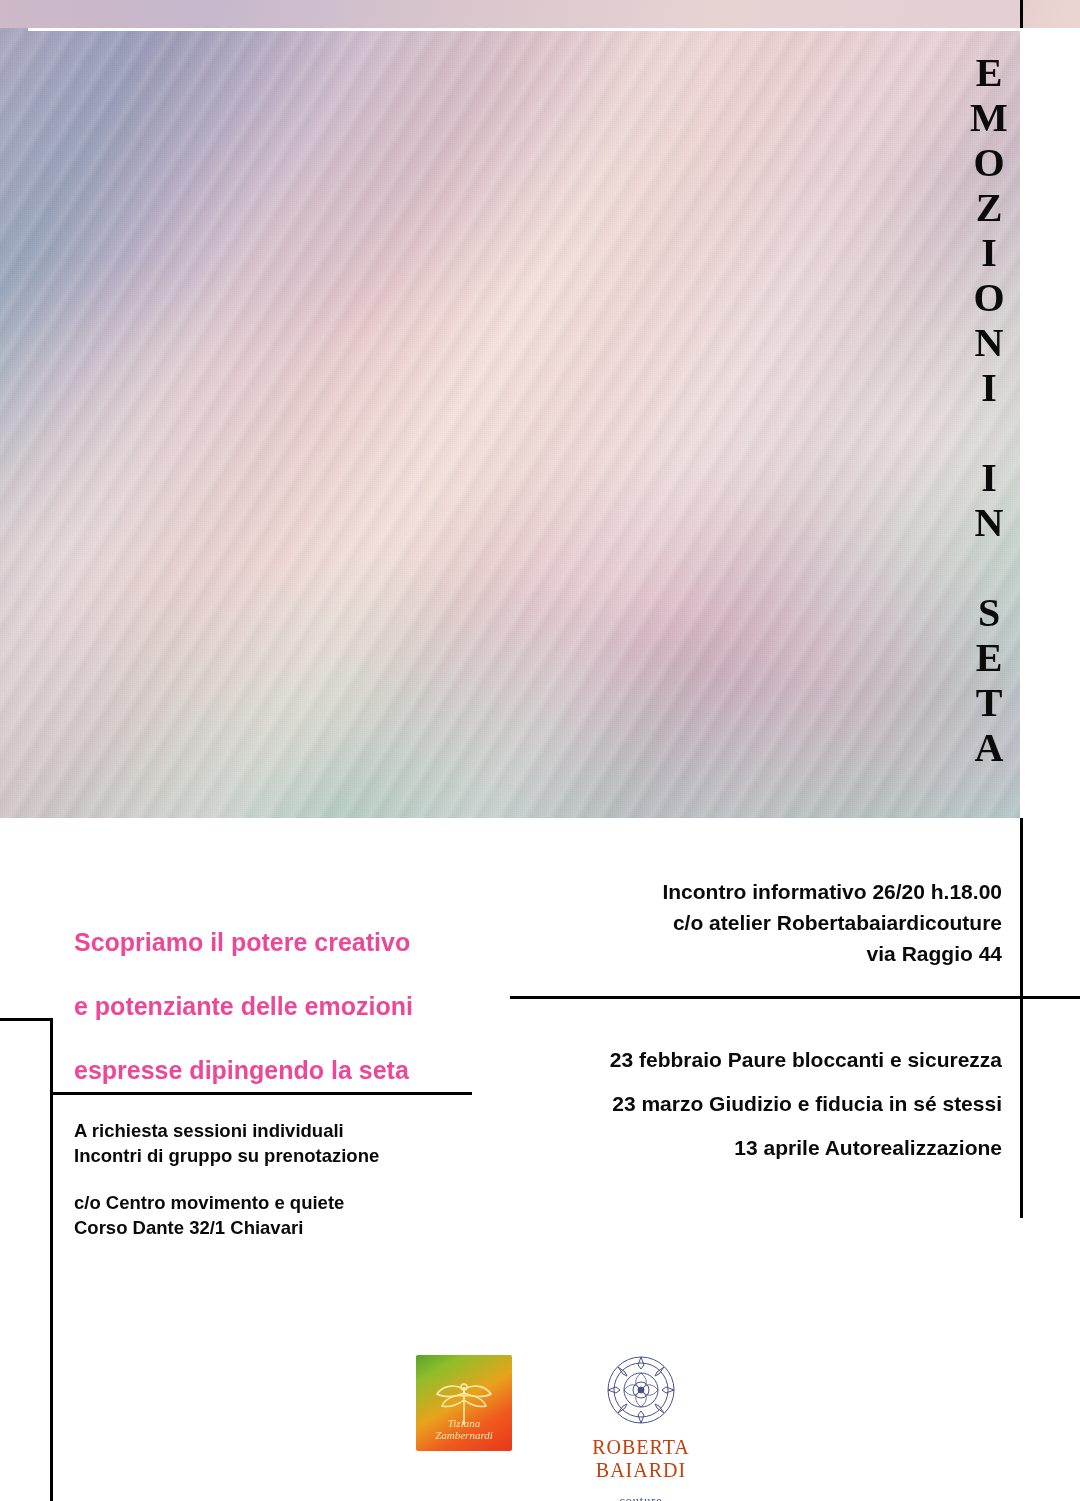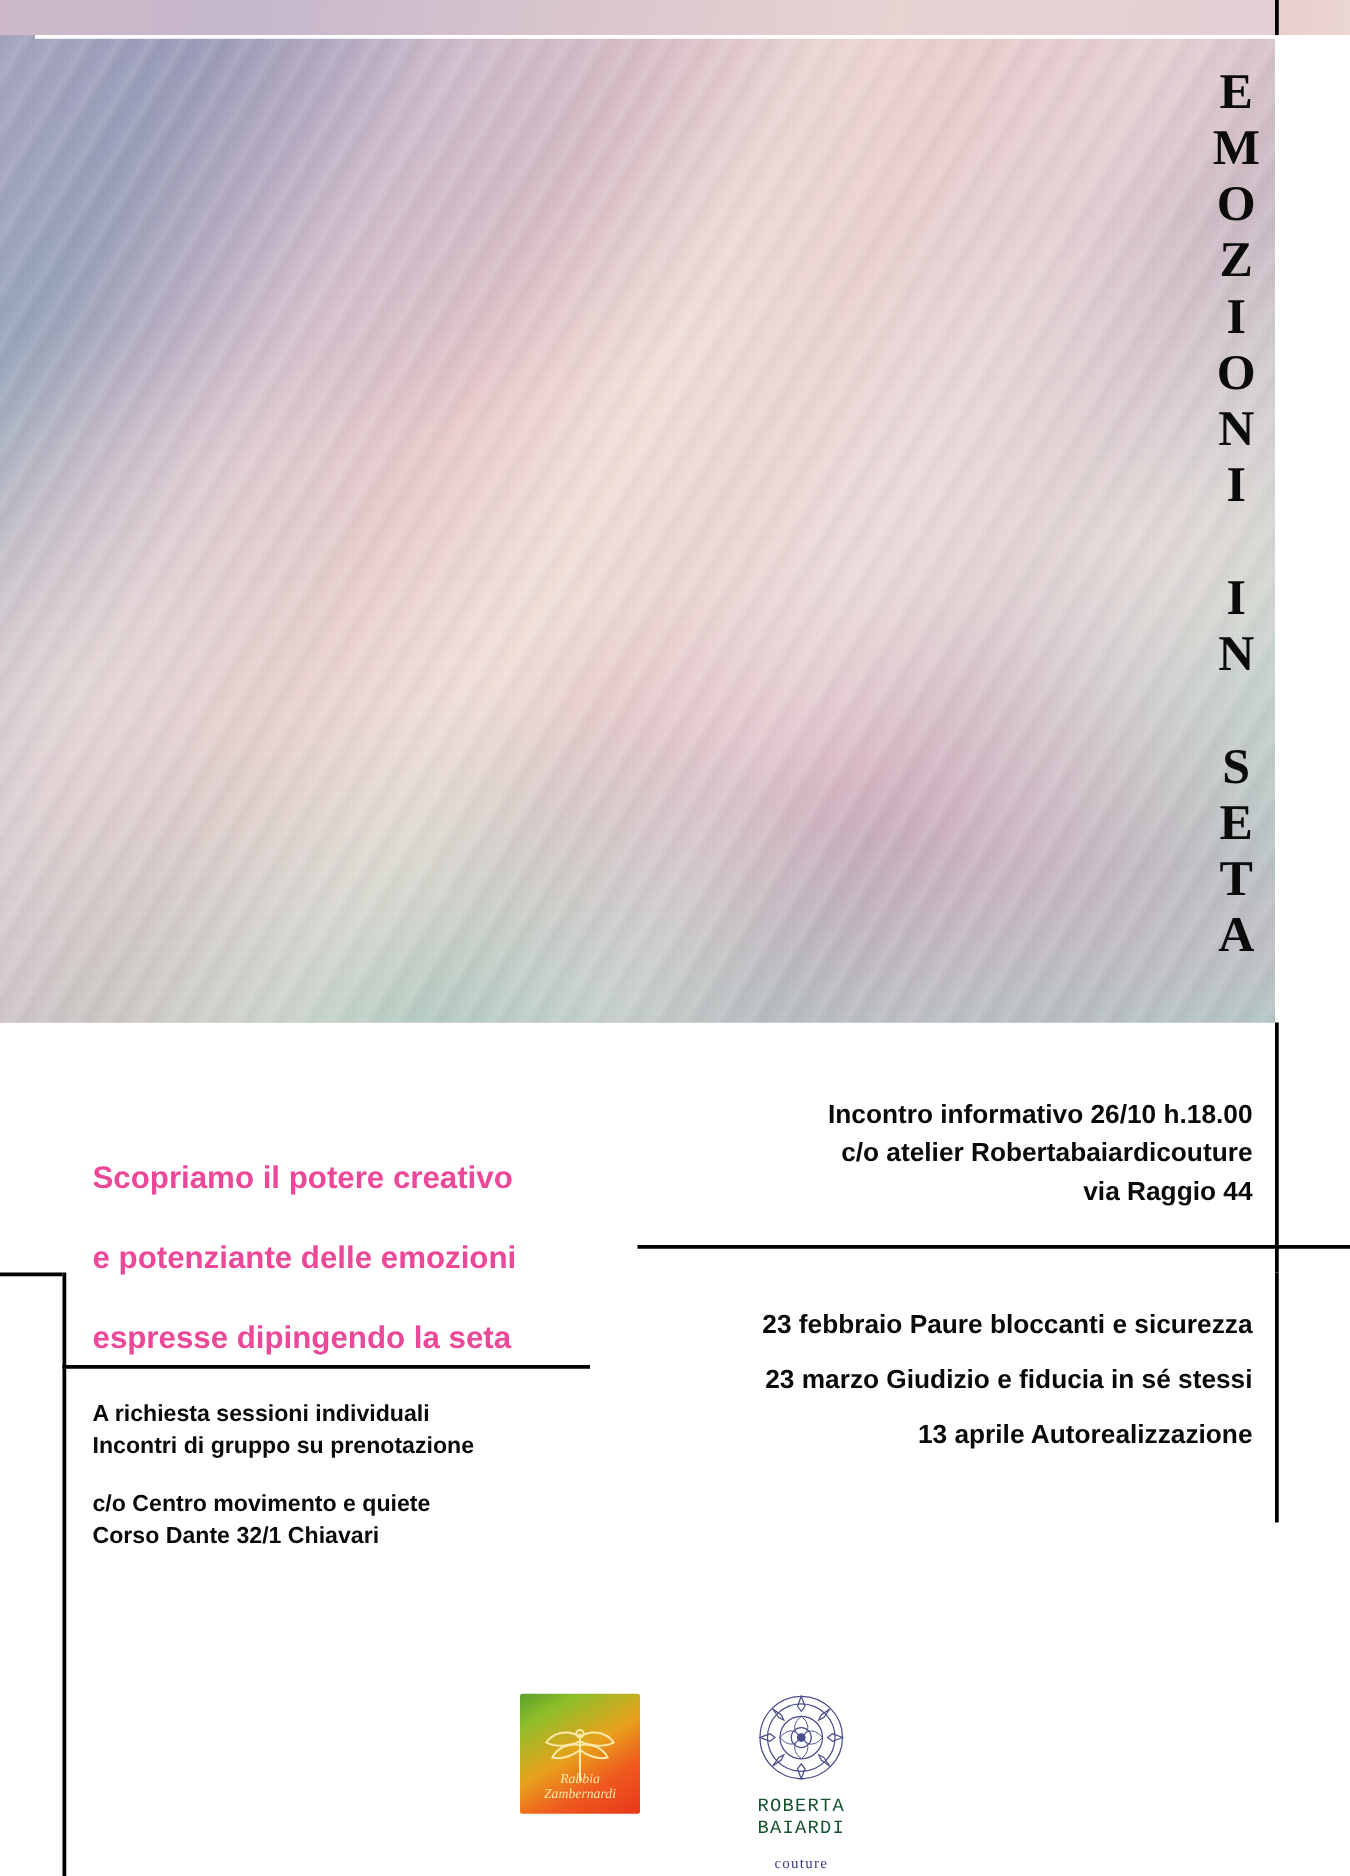--- a/index.html
+++ b/index.html
@@ -235,24 +235,24 @@
   .logo-rb {
     position: absolute;
     left: 566px;
     top: 1352px;
     width: 150px;
     text-align: center;
     color: #4a4f8c;
   }
   .logo-rb .mandala { display: block; margin: 0 auto; }
   .logo-rb .rb-name {
-    font-family: Liberation Mono, monospace;
-    font-size: 15px;
+    font-family: Liberation Serif, serif;
+    font-size: 20px;
     letter-spacing: 1px;
-    color: #14532d;
+    color: #c2410c;
     margin-top: 4px;
   }
   .logo-rb .rb-sub {
     font-family: "Liberation Serif", serif;
     font-size: 12px;
     letter-spacing: 1px;
     color: #3c4180;
     margin-top: 12px;
   }
 </style>
@@ -310,21 +310,21 @@
       <div>A richiesta sessioni individuali</div>
       <div>Incontri di gruppo su prenotazione</div>
     </div>
     <div class="grp">
       <div>c/o Centro movimento e quiete</div>
       <div>Corso Dante 32/1 Chiavari</div>
     </div>
   </div>
 
   <div class="info-box">
-    <div>Incontro informativo 26/10 h.18.00</div>
+    <div>Incontro informativo 26/20 h.18.00</div>
     <div>c/o atelier Robertabaiardicouture</div>
     <div>via Raggio 44</div>
   </div>
 
   <div class="schedule">
     <div>23 febbraio Paure bloccanti e sicurezza</div>
     <div>23 marzo Giudizio e fiducia in sé stessi</div>
     <div>13 aprile Autorealizzazione</div>
   </div>
 
@@ -336,21 +336,21 @@
           <path d="M30 8 C42 2, 52 6, 57 13 C50 17, 38 16, 30 12 Z"></path>
           <path d="M30 15 C20 13, 11 18, 8 25 C16 27, 25 23, 30 19 Z"></path>
           <path d="M30 15 C40 13, 49 18, 52 25 C44 27, 35 23, 30 19 Z"></path>
           <line x1="30" y1="6" x2="30" y2="43"></line>
           <circle cx="30" cy="6" r="3"></circle>
           <line x1="30" y1="40" x2="30" y2="44"></line>
         </g>
       </svg>
     </span>
     <div class="tz-name">
-      <div>Rabbia</div>
+      <div>Tiziana</div>
       <div>Zambernardi</div>
     </div>
   </div>
 
   <div class="logo-rb">
     <span class="mandala">
       <svg width="76" height="76" viewBox="0 0 76 76">
         <g stroke="#4a4f8c" fill="none" stroke-width="1">
           <circle cx="38" cy="38" r="33"></circle>
           <circle cx="38" cy="38" r="27"></circle>

